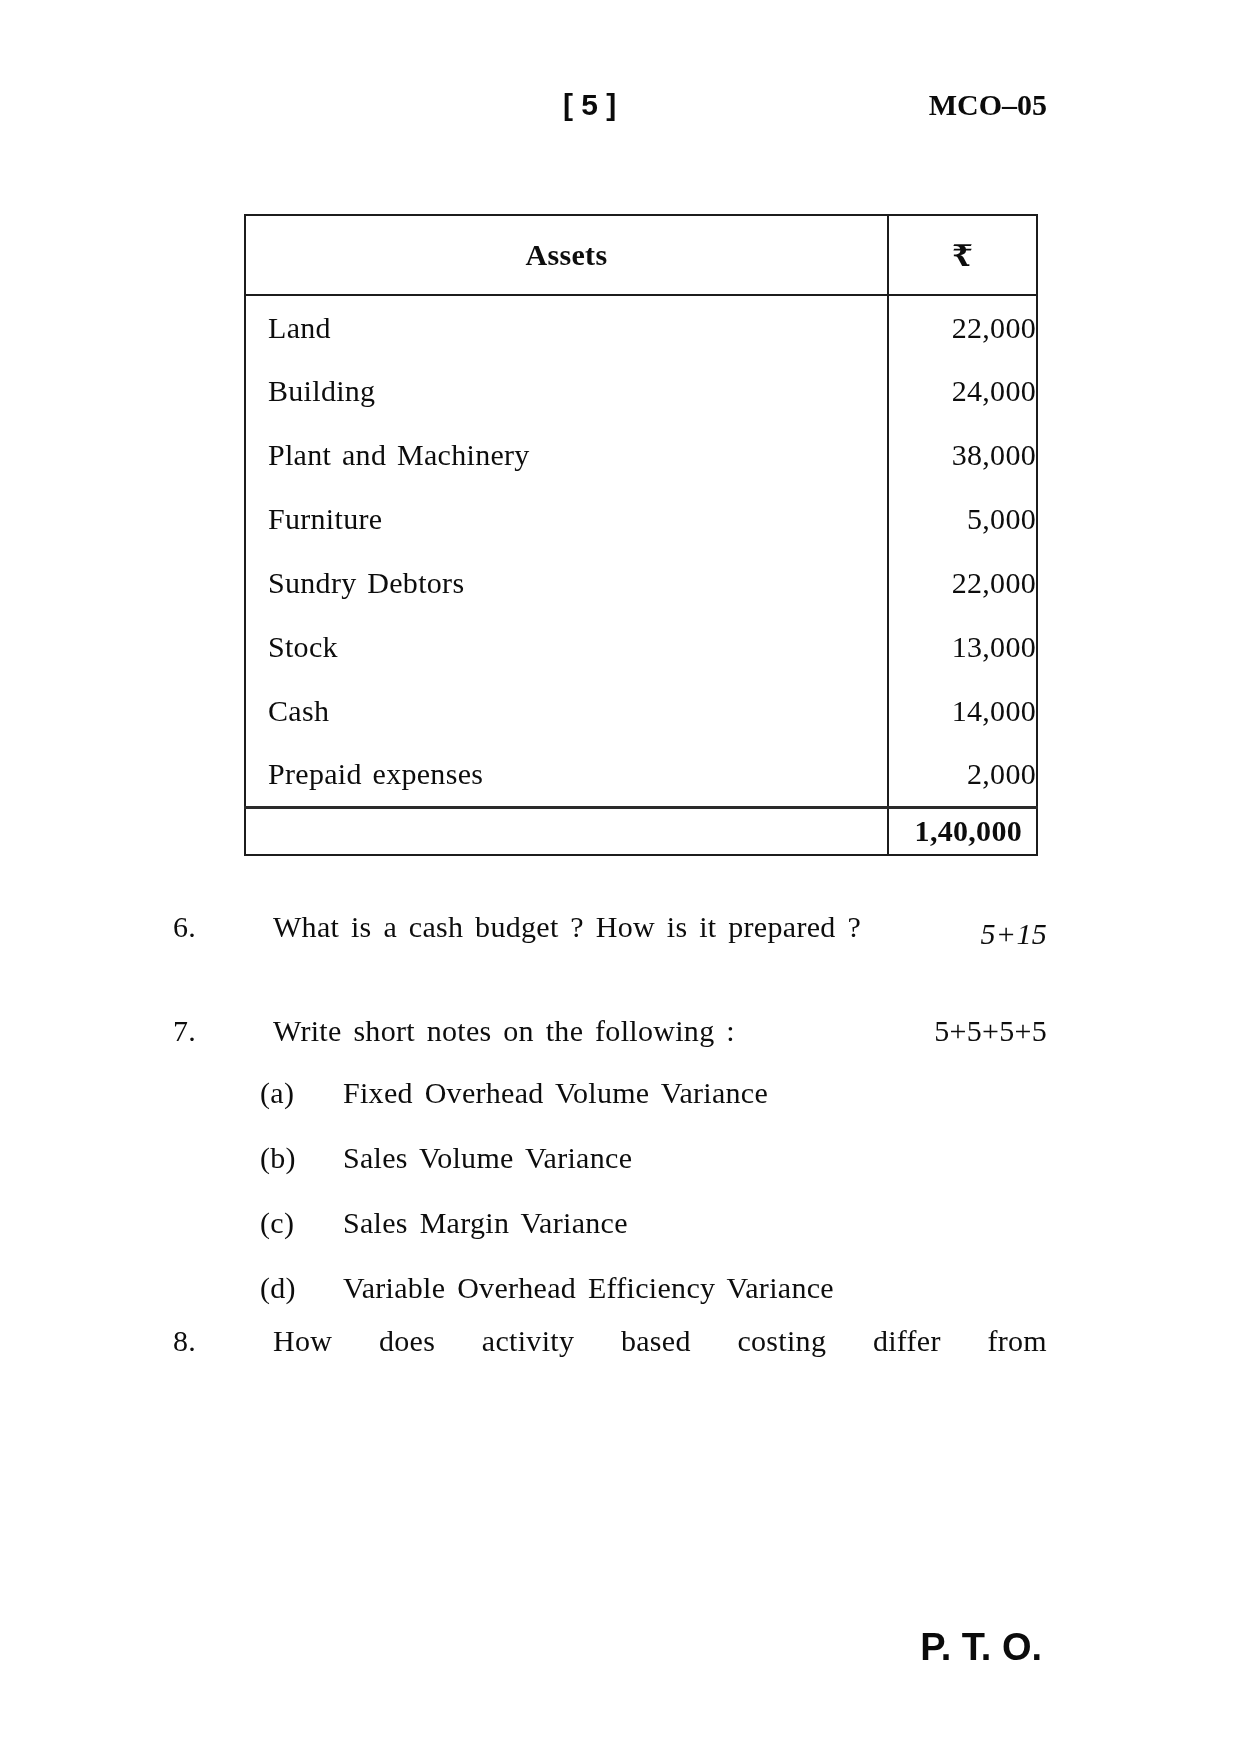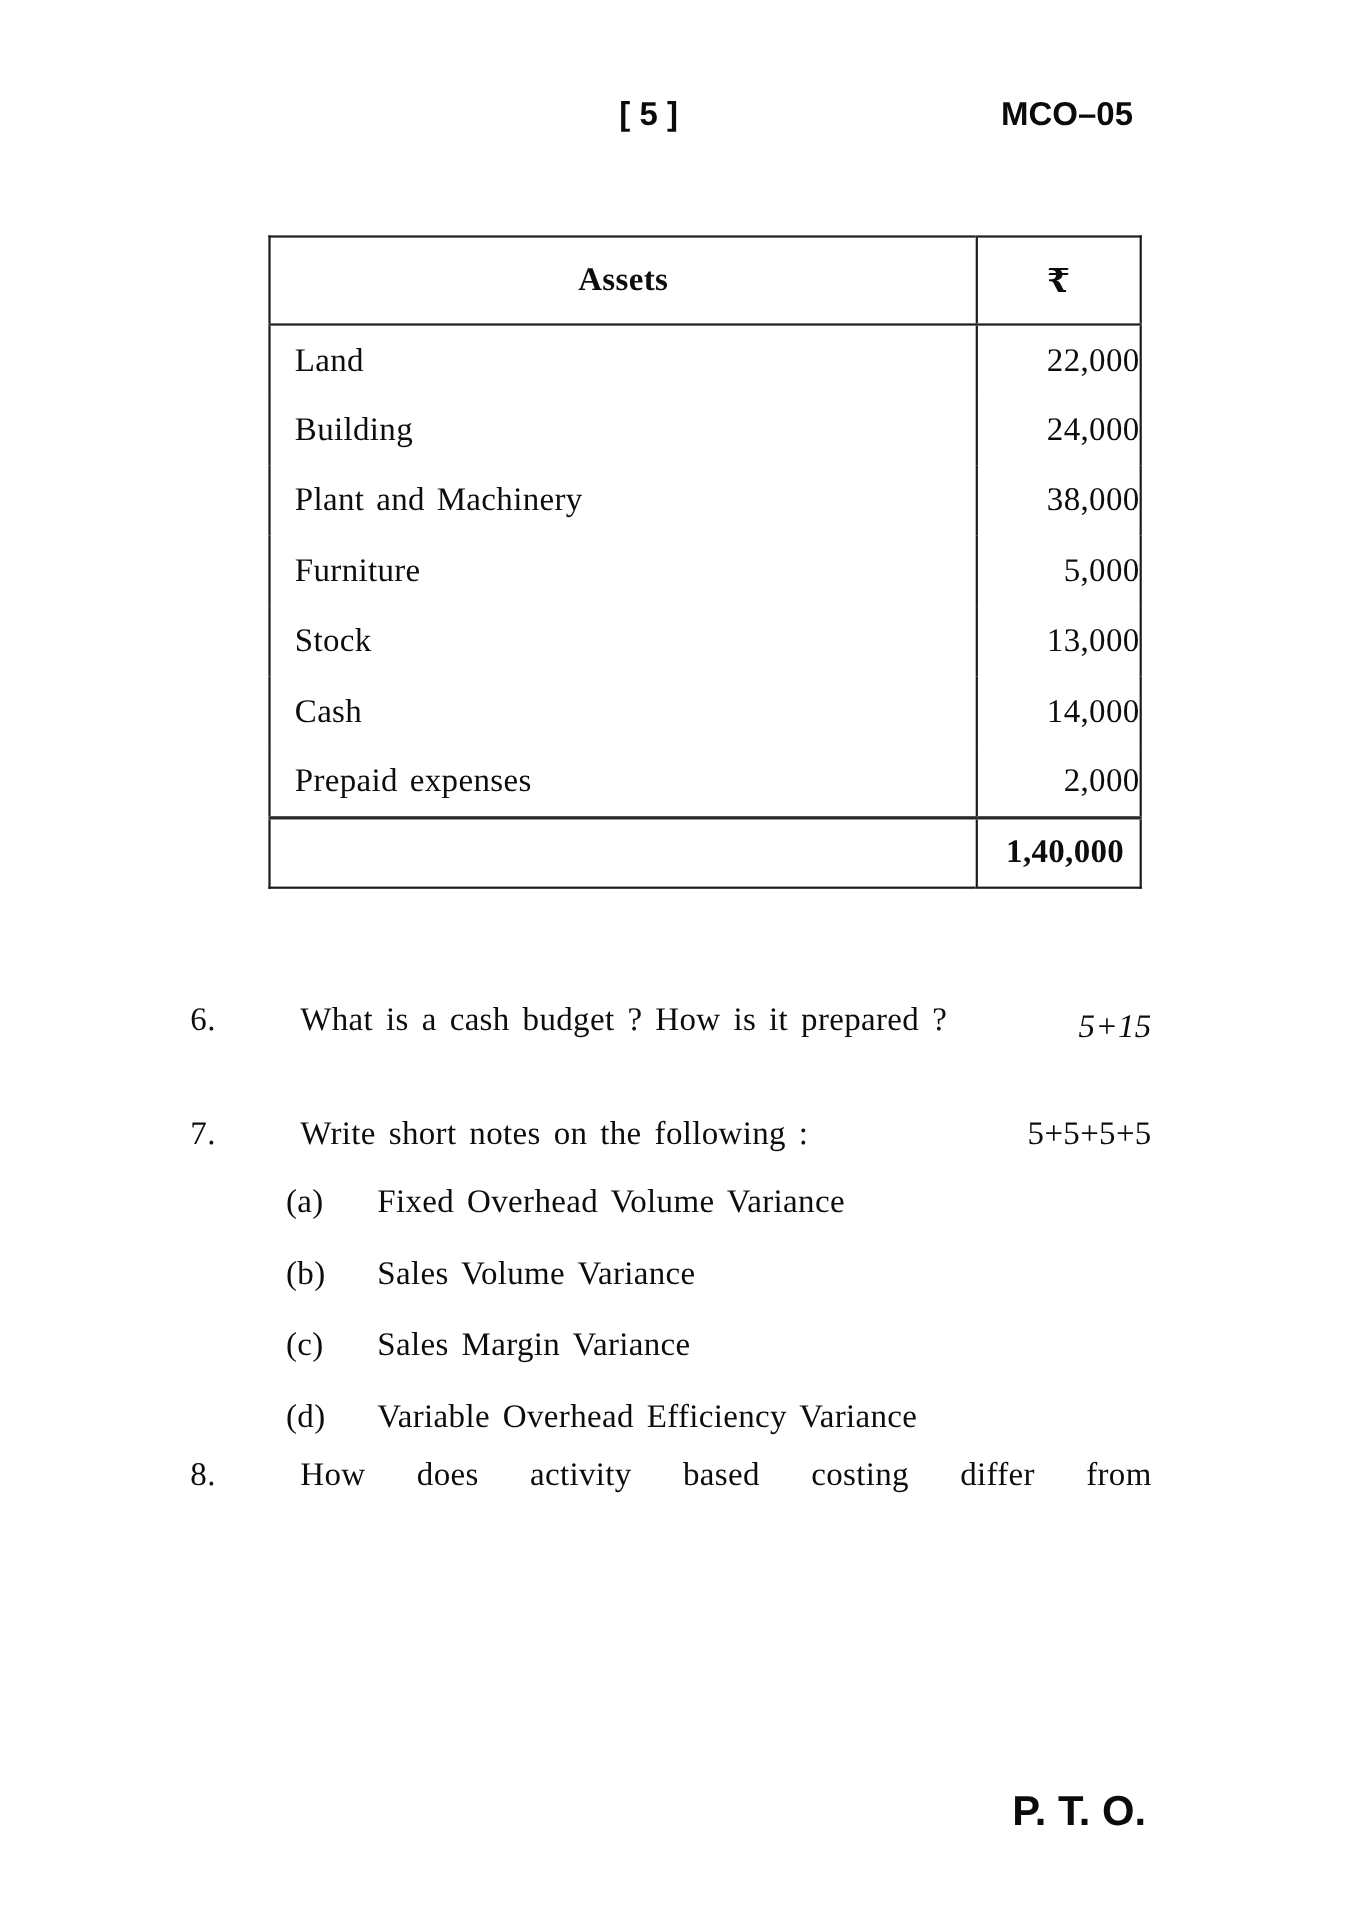--- a/index.html
+++ b/index.html
@@ -18,21 +18,21 @@
     position: absolute;
     top: 88px;
     font-family: "Liberation Sans", "DejaVu Sans", sans-serif;
     font-weight: 700;
     font-size: 30px;
     line-height: 34px;
     color: #0b0b0b;
     white-space: nowrap;
   }
   .page-num   { left: 563px; }
-  .course-code{ right: 211px; }
+  .course-code{ right: 194px; font-family: Liberation Serif, serif; }
 
   
   .serif {
     font-family: "Liberation Serif", "DejaVu Serif", serif;
     font-size: 30px;
     letter-spacing: 0.3px;
     word-spacing: 4px;
     color: #0d0d0d;
   }
 
@@ -61,21 +61,21 @@
     height: 80px;
     border-bottom: 2px solid #1c1c1c;
     font-weight: 700;
     text-align: center;
   }
   th.rupee { font-family: "DejaVu Sans", sans-serif; font-size: 29px; }
   tbody td { height: 64px; margin-left: 20px; }
   tbody td.label-cell  { text-align: left;  padding-left: 22px; }
   tbody td.amount-cell { text-align: right; }
   tfoot td {
-    height: 64px;
+    height: 48px;
     border-top: 3px solid #2a2a2a;
   }
   tfoot td.amount-cell {
     text-align: right;
     padding-right: 14px;
     font-weight: 700;
   }
 
   
   .qline {
@@ -165,20 +165,24 @@
       </tr>
       <tr>
         <td class="label-cell">Plant and Machinery</td>
         <td class="amount-col amount-cell">38,000</td>
       </tr>
       <tr>
         <td class="label-cell">Furniture</td>
         <td class="amount-col amount-cell">5,000</td>
       </tr>
       <tr>
+        <td class="label-cell">Sundry Debtors</td>
+        <td class="amount-col amount-cell">22,000</td>
+      </tr>
+      <tr>
         <td class="label-cell">Stock</td>
         <td class="amount-col amount-cell">13,000</td>
       </tr>
       <tr>
         <td class="label-cell">Cash</td>
         <td class="amount-col amount-cell">14,000</td>
       </tr>
       <tr>
         <td class="label-cell">Prepaid expenses</td>
         <td class="amount-col amount-cell">2,000</td>

